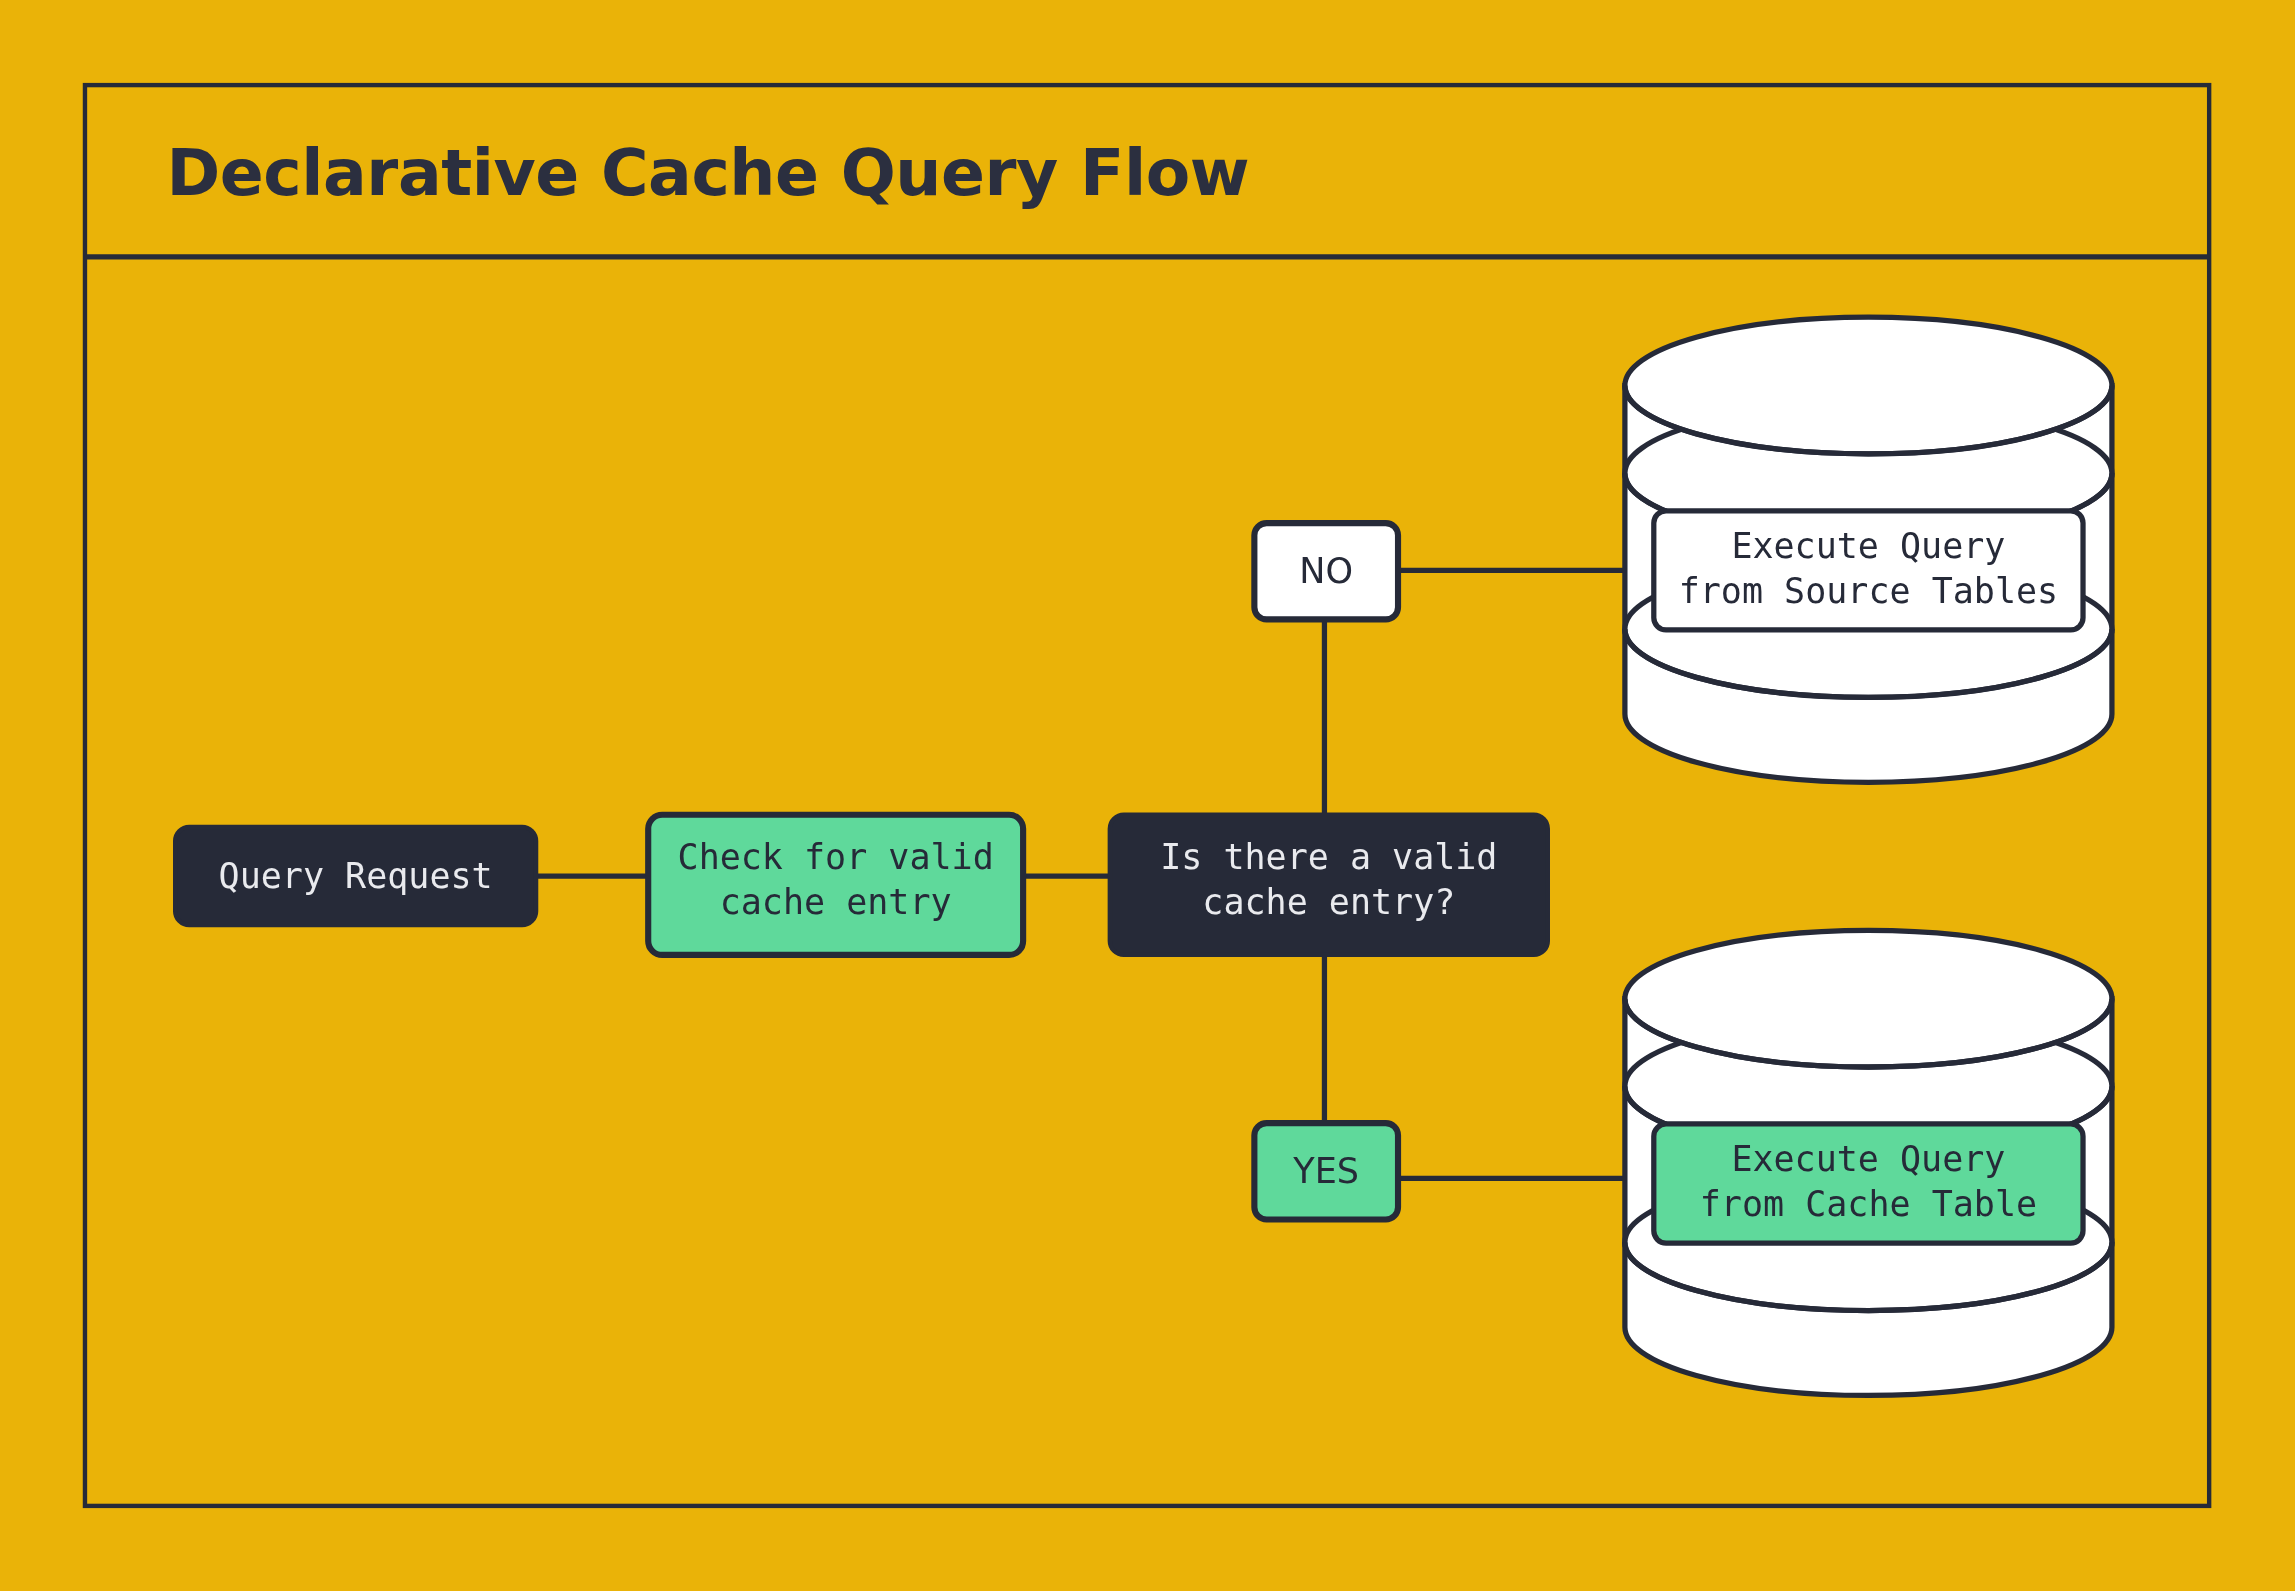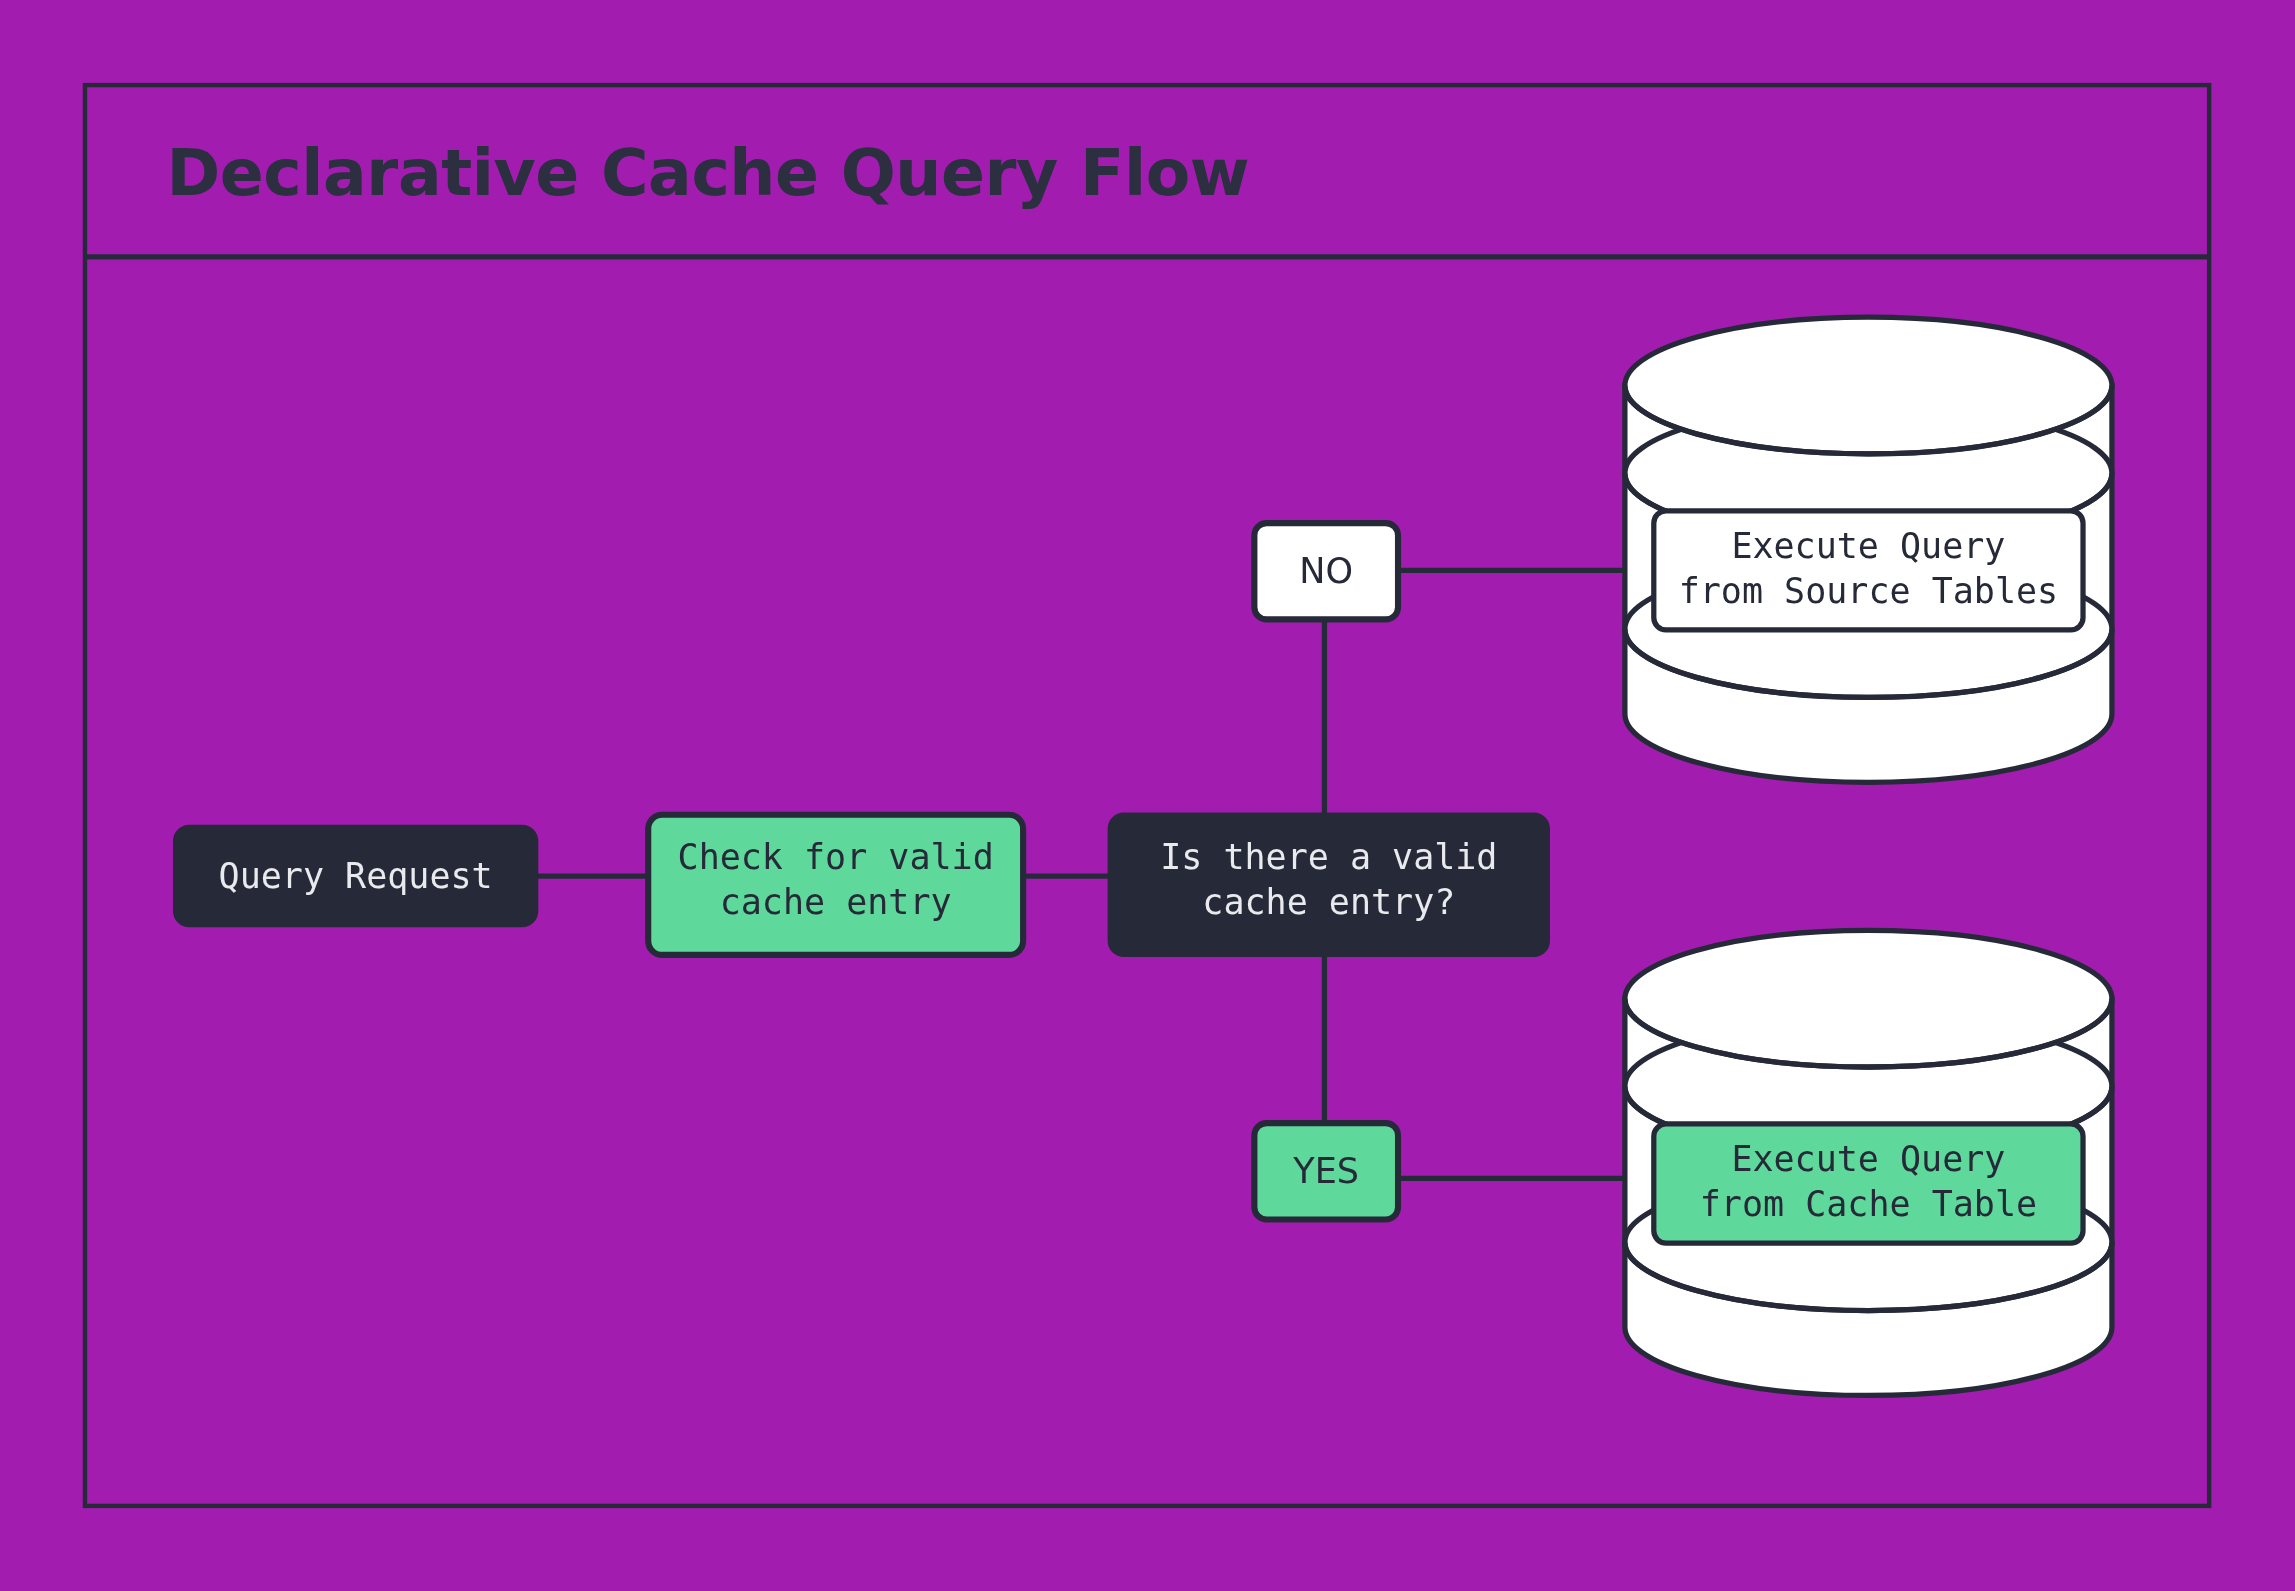--- a/index.html
+++ b/index.html
@@ -10,21 +10,21 @@
   body {
     width: 2295px;
     height: 1591px;
     overflow: hidden;
     font-family: "Liberation Sans", sans-serif;
   }
   #stage {
     position: relative;
     width: 2295px;
     height: 1591px;
-    background: #a21caf;
+    background: #eab308;
   }
   svg#diagram {
     display: block;
     width: 2295px;
     height: 1591px;
   }
   .frame-rect {
     fill: none;
     stroke: #262a38;
     stroke-width: 5;

